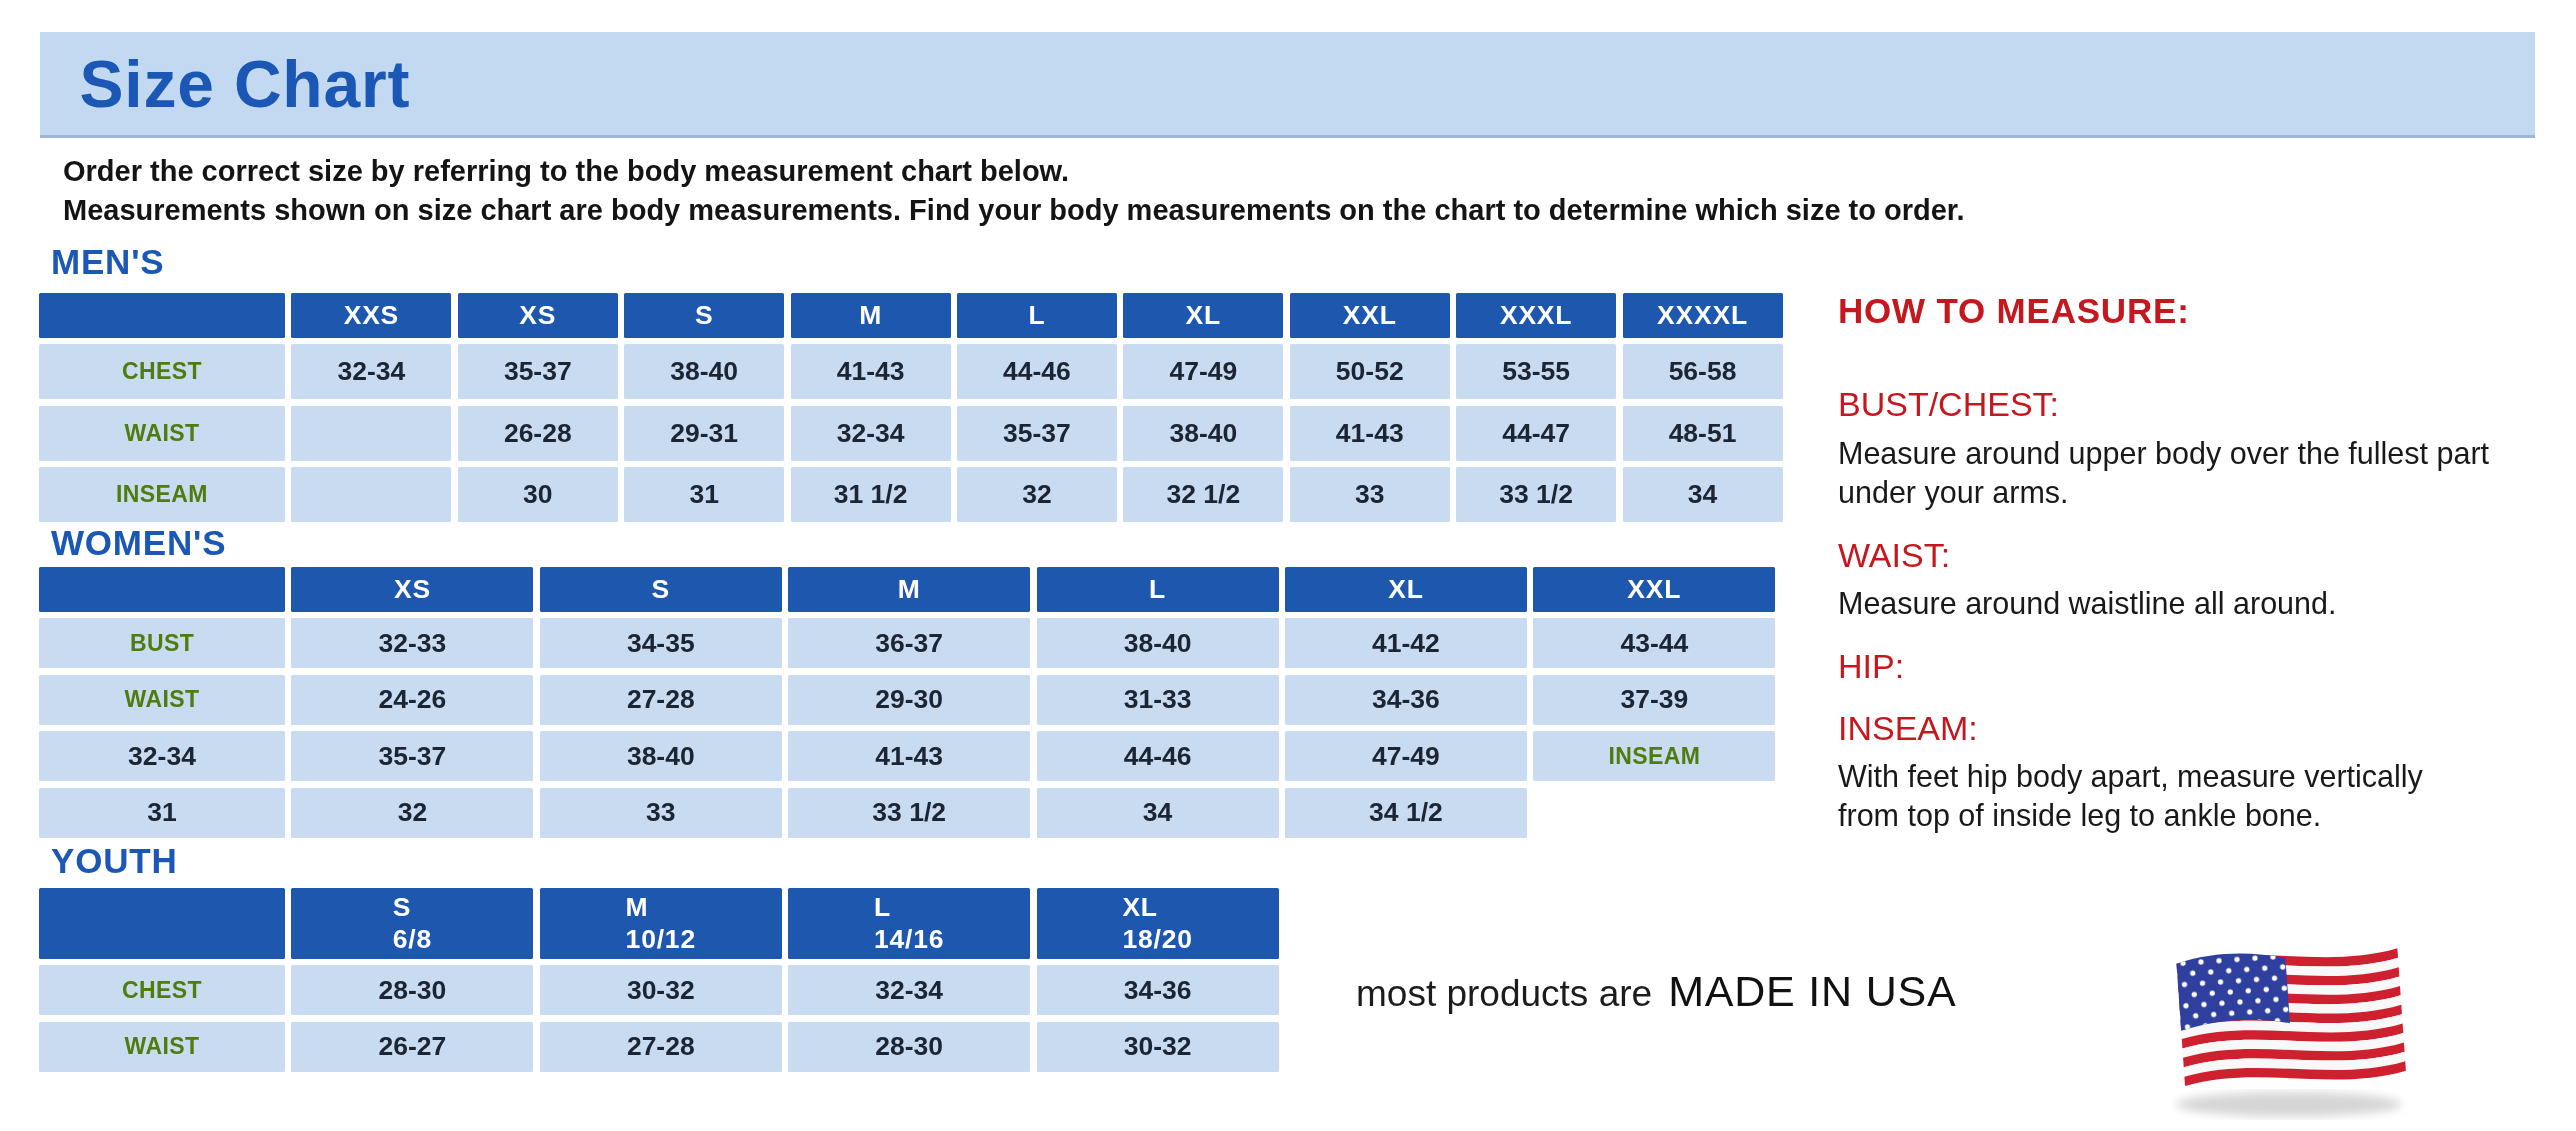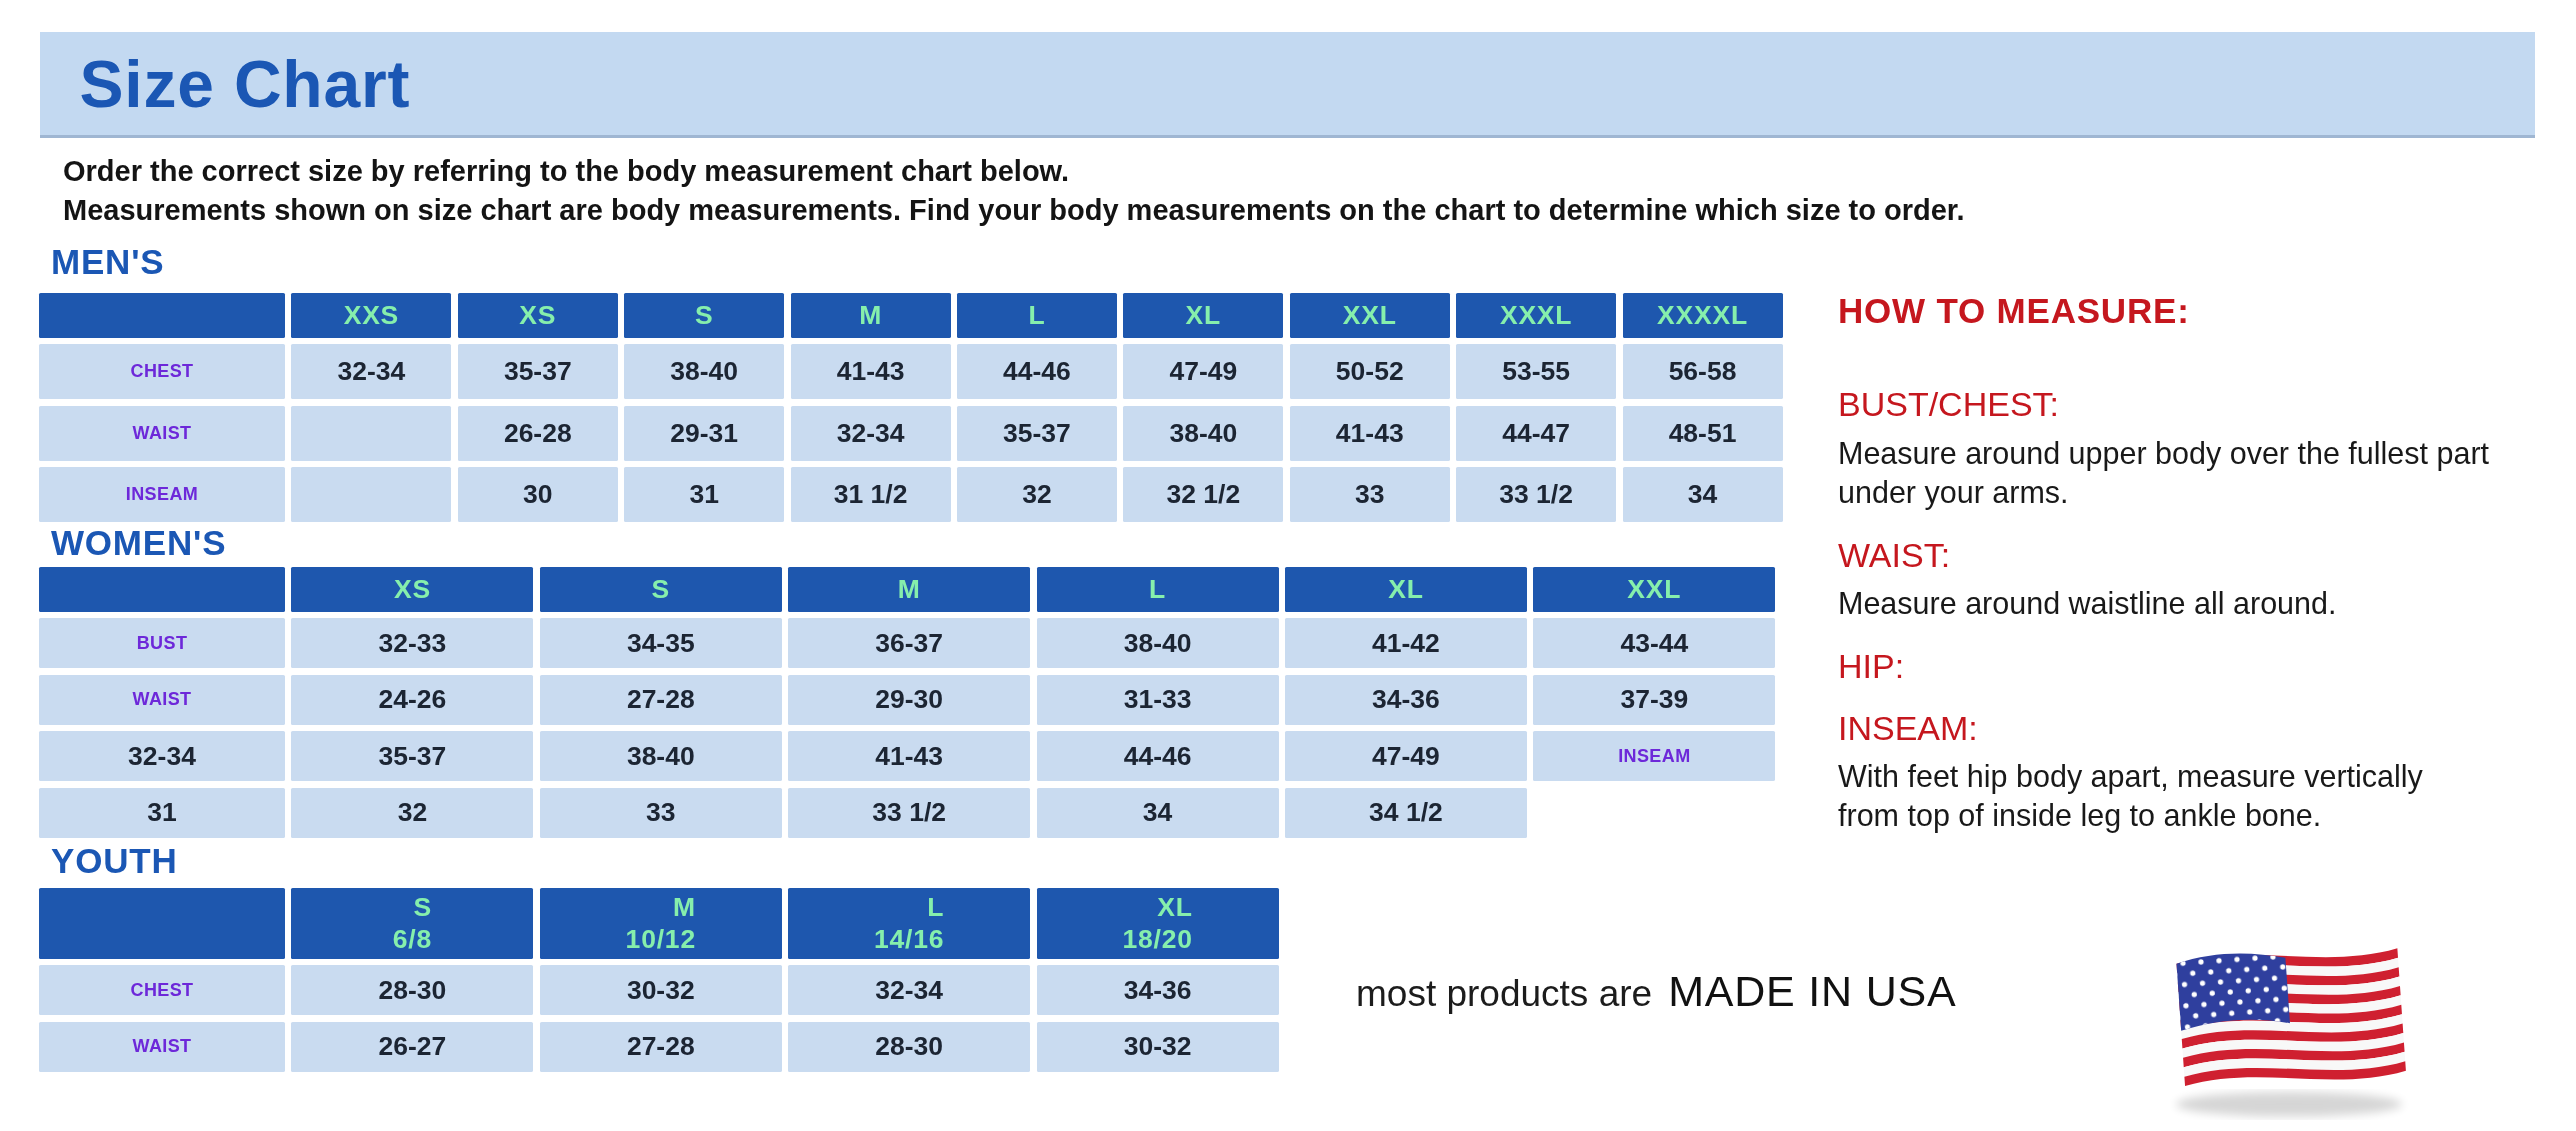--- a/index.html
+++ b/index.html
@@ -17,23 +17,23 @@
 
   
   .sec{position:absolute;left:51px;margin:0;font-size:35px;font-weight:700;color:#1b57b4;letter-spacing:0.8px;}
   .sec-mens{top:242px;}
   .sec-womens{top:523px;}
   .sec-youth{top:841px;}
 
   
   .table{position:absolute;display:grid;gap:6.4px;}
   .cell{display:flex;align-items:center;justify-content:center;border-radius:1.6px;}
-  .cell.th{background:#1e57ae;color:#86efac;font-weight:700;font-size:26.5px;
-           text-align:right;white-space:pre-line;line-height:1.2;letter-spacing:0.8px;}
-  .cell.tl{background:#c9dbf0;color:#6d28d9;font-weight:700;font-size:18px;letter-spacing:0.4px;}
+  .cell.th{background:#1e57ae;color:#ffffff;font-weight:700;font-size:26.5px;
+           text-align:left;white-space:pre-line;line-height:1.2;letter-spacing:0.8px;}
+  .cell.tl{background:#c9dbf0;color:#4d7c0f;font-weight:700;font-size:23px;letter-spacing:0.4px;}
   .cell.td{background:#c9dbf0;color:#1c2533;font-weight:700;font-size:26.5px;}
   .table-mens  {left:39px;top:293px;grid-template-columns:246px repeat(9,160px);grid-template-rows:45px repeat(3,55px);}
   .table-womens{left:39px;top:567px;grid-template-columns:246px repeat(6,242px);grid-template-rows:45px repeat(4,50px);}
   .table-youth {left:39px;top:888px;grid-template-columns:246px repeat(4,242px);grid-template-rows:71px repeat(2,50px);}
 
   
   .measure{position:absolute;left:1838px;top:291px;width:714px;}
   .measure h2{margin:0 0 54px 0;font-size:35px;font-weight:700;color:#c5171e;letter-spacing:0.8px;}
   .measure .mlabel{margin:22.5px 0 9.6px 0;font-size:34px;font-weight:400;color:#c5171e;}
   .measure .mlabel:first-of-type{margin-top:0;}

